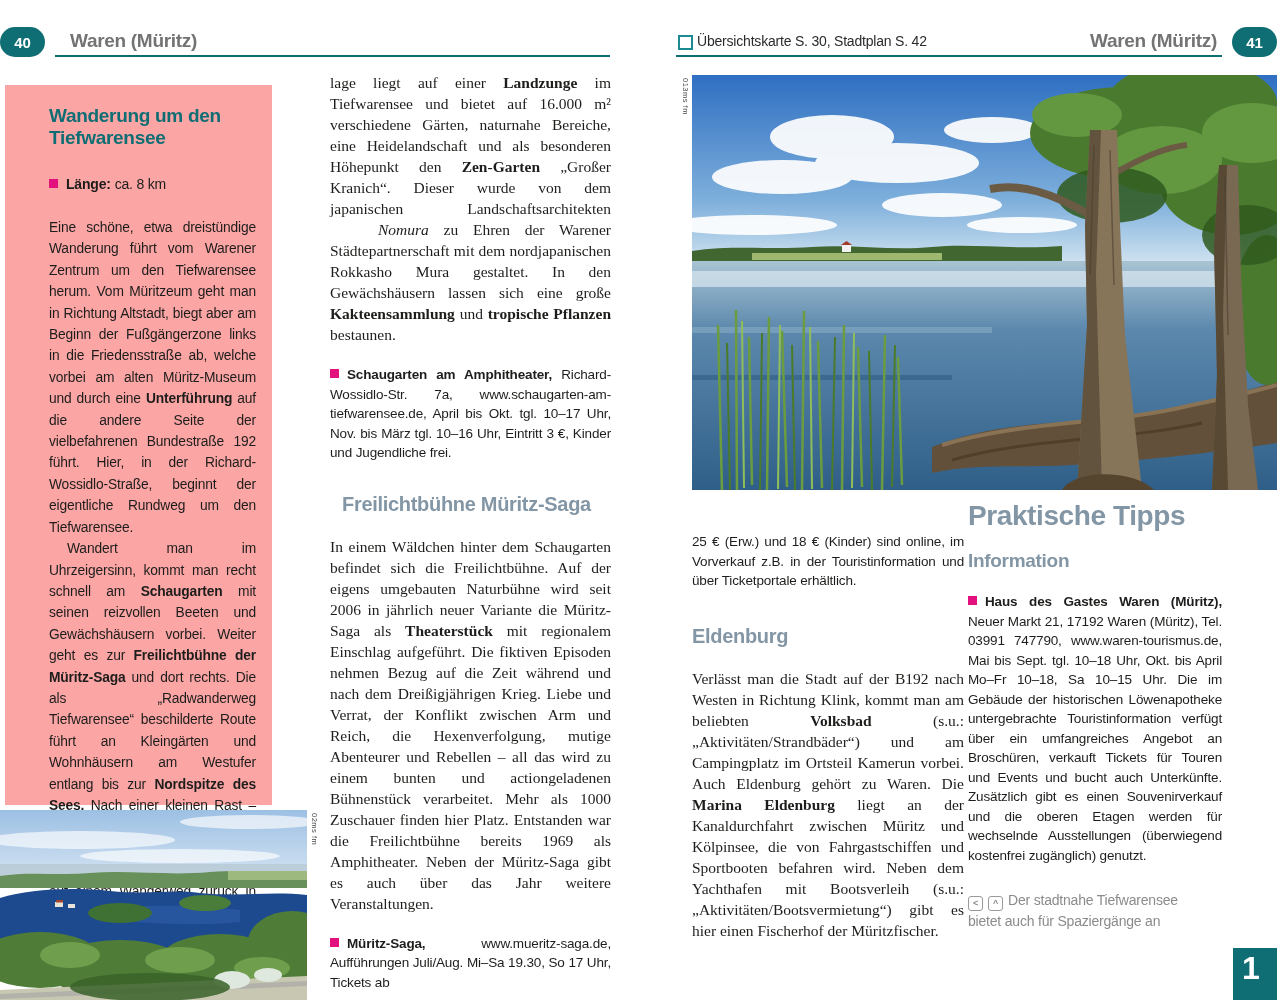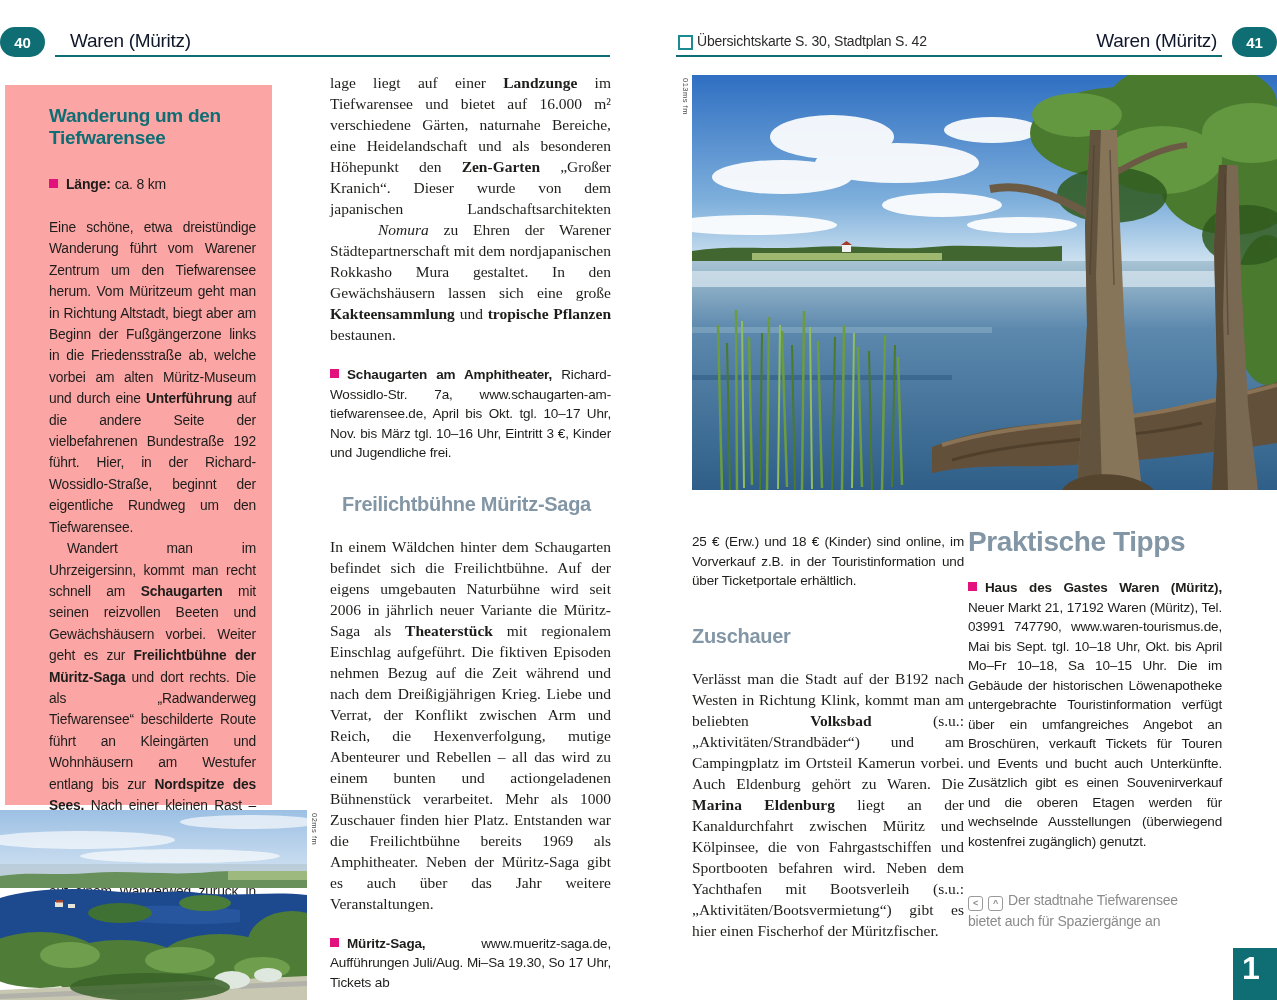--- a/index.html
+++ b/index.html
@@ -6,21 +6,21 @@
   .canvas{position:relative;width:1277px;height:1000px;background:#ffffff;overflow:hidden;
           font-family:"Liberation Sans","DejaVu Sans",sans-serif;color:#1d1d1b;}
   .b{font-weight:bold;}
   .i{font-style:italic;margin-left:48px;}
 
   
   .pagenum{position:absolute;width:45px;height:30px;background:#0f6e74;color:#fff;
            font-weight:bold;font-size:15px;display:flex;align-items:center;justify-content:center;border-radius:15px;}
   .pn-left{left:0;top:27px;}
   .pn-right{left:1232px;top:27px;}
-  .header-title{position:absolute;top:30px;font-size:19px;font-weight:normal;color:#0f172a;letter-spacing:-0.3px;}
+  .header-title{position:absolute;top:30px;font-size:19px;font-weight:bold;color:#737373;letter-spacing:-0.3px;}
   .ht-left{left:70px;}
   .ht-right{right:60px;}
   .rule{position:absolute;top:55px;height:2px;background:#0f6e74;}
   .rule-left{left:55px;width:555px;}
   .rule-right{left:676px;width:546px;}
   .header-ref{position:absolute;left:697px;top:33px;font-size:14px;color:#2b2b2b;letter-spacing:-0.2px;}
   .map-ref-icon{position:absolute;left:678px;top:35px;width:11px;height:11px;border:2px solid #1b8a92;background:#fff;}
 
   
   .walk-box{position:absolute;left:5px;top:85px;width:267px;height:720px;background:#fca5a5;box-sizing:border-box;
@@ -31,21 +31,21 @@
   .sq{display:inline-block;width:9px;height:9px;background:#e3117d;margin-right:8px;vertical-align:1px;}
   .walk-body{margin-top:22px;font-size:13.8px;line-height:21.4px;text-align:justify;
              letter-spacing:-0.15px;hyphens:auto;}
   .walk-body p{margin:0;}
   .walk-body p.indent{text-indent:18px;}
 
   
   .col{position:absolute;}
   .col-mid{left:330px;top:72px;width:281px;}
   .col-r1{left:692px;top:532px;width:272px;}
-  .col-r2{left:968px;top:526px;width:254px;}
+  .col-r2{left:968px;top:500px;width:254px;}
   .serif{font-family:"Liberation Serif","DejaVu Serif",serif;font-size:15.5px;line-height:21px;
          text-align:justify;hyphens:auto;margin:0;}
   .info{font-size:13.5px;line-height:19.5px;text-align:justify;letter-spacing:-0.15px;hyphens:auto;margin:0;}
   .subhead{font-size:20px;font-weight:bold;color:#8396a5;letter-spacing:-0.3px;margin:0;} .mt20{margin-top:20px;}
   .tipps-head{font-size:28px;font-weight:bold;color:#8396a5;letter-spacing:-0.4px;margin:0;}
   .info-head{font-size:19px;font-weight:bold;color:#8396a5;letter-spacing:-0.3px;margin:18px 0 0 0;}
 
   
   .photo{position:absolute;overflow:hidden;}
   .photo svg{display:block;}
@@ -241,26 +241,27 @@
         <path d="M402,70 L398,200"></path>
           <path d="M418,75 L422,210"></path>
           <path d="M533,100 L536,260"></path>
       </g>
     </svg>
   </div>
   <div class="vcredit credit-right">013ms fm</div>
 
   <div class="col col-r1">
     <p class="info">25 € (Erw.) und 18 € (Kinder) sind online, im Vorverkauf z.B. in der Touristinformation und über Ticketportale erhältlich.</p>
-    <h3 class="subhead" style="margin-top:34px;">Zuschauer</h3>
+    <h3 class="subhead" style="margin-top:34px;">Eldenburg</h3>
     <p class="serif mt20"><span>Verlässt man die Stadt auf der B192 nach Westen in Richtung Klink, kommt man am beliebten </span><span class="b">Volksbad</span><span> (s.u.: „Aktivitäten/Strandbäder“) und am Campingplatz im Ortsteil Kamerun vorbei. Auch Eldenburg gehört zu Waren. Die </span><span class="b">Marina Eldenburg</span><span> liegt an der Kanaldurchfahrt zwischen Müritz und Kölpinsee, die von Fahrgastschiffen und Sportbooten befahren wird. Neben dem Yachthafen mit Bootsverleih (s.u.: „Aktivitäten/Bootsvermietung“) gibt es hier einen Fischerhof der Müritzfischer.</span></p>
   </div>
 
   <div class="col col-r2">
     <h2 class="tipps-head">Praktische Tipps</h2>
+    <h3 class="info-head">Information</h3>
     <p class="info mt20"><span class="sq"></span><span><span class="b">Haus des Gastes Waren (Müritz),</span><span> Neuer Markt 21, 17192 Waren (Müritz), Tel. 03991 747790, www.waren-tourismus.de, Mai bis Sept. tgl. 10–18 Uhr, Okt. bis April Mo–Fr 10–18, Sa 10–15 Uhr. Die im Gebäude der historischen Löwenapotheke untergebrachte Touristinformation verfügt über ein umfangreiches Angebot an Broschüren, verkauft Tickets für Touren und Events und bucht auch Unterkünfte. Zusätzlich gibt es einen Souvenirverkauf und die oberen Etagen werden für wechselnde Ausstellungen (überwiegend kostenfrei zugänglich) genutzt.</span></span></p>
   </div>
 
   <div class="caption">
     <span class="ref-icon">&lt;</span><span class="ref-icon">^</span><span>Der stadtnahe Tiefwarensee bietet auch für Spaziergänge an</span>
   </div>
 
   <div class="chapter-tab">1</div>
 
 </div>

